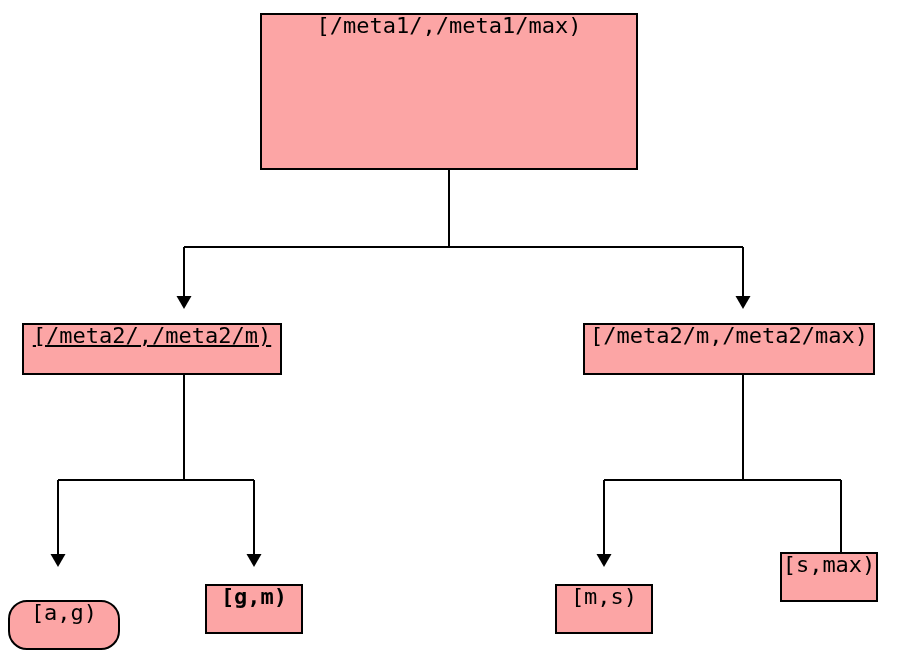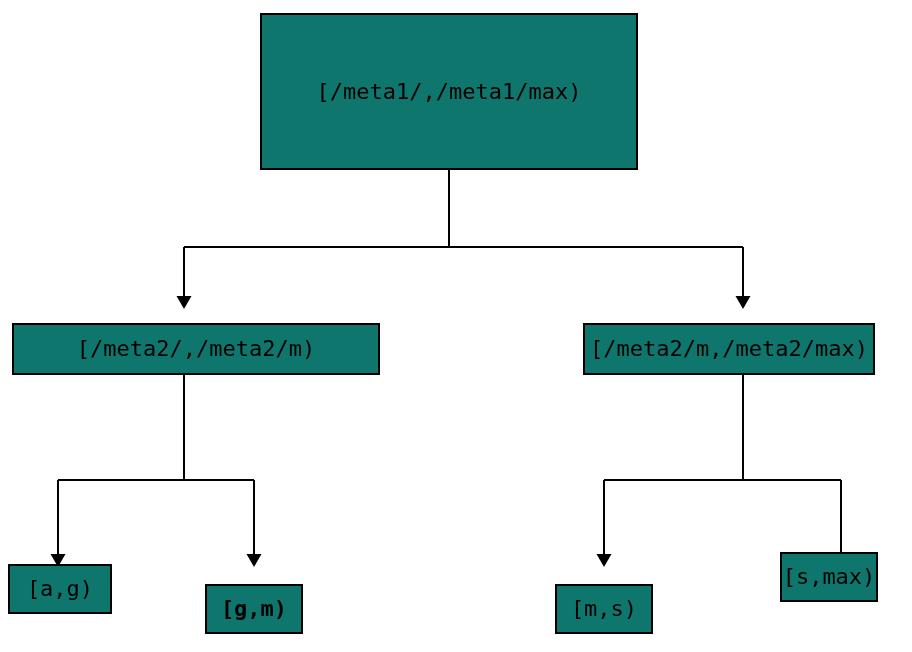--- a/index.html
+++ b/index.html
@@ -19,33 +19,32 @@
     position: absolute;
     left: 0;
     top: 0;
     width: 912px;
     height: 652px;
   }
   .node {
     position: absolute;
     box-sizing: border-box;
     border: 2px solid #000000;
-    background: #0f766e;
+    background: #fca5a5;
     color: #000000;
     display: flex;
-    align-items: center;
     justify-content: center;
     font-size: 22px;
     line-height: 1;
     white-space: nowrap;
   }
   #node-root        { left: 260px; top: 13px;  width: 378px; height: 157px; }
-  #node-level2-left { left: 12px;  top: 323px; width: 368px; height: 52px; }
+  #node-level2-left { left: 22px;  top: 323px; width: 260px; height: 52px; text-decoration: underline; }
   #node-level2-right{ left: 583px; top: 323px; width: 292px; height: 52px; }
-  #node-leaf-ag     { left: 8px;   top: 564px; width: 104px; height: 50px; }
+  #node-leaf-ag     { left: 8px;   top: 600px; width: 112px; height: 50px; border-radius: 19px; }
   #node-leaf-gm     { left: 205px; top: 584px; width: 98px;  height: 50px; font-weight: bold; }
   #node-leaf-ms     { left: 555px; top: 584px; width: 98px;  height: 50px; }
   #node-leaf-smax   { left: 780px; top: 552px; width: 98px; height: 50px; }
 </style>
 </head>
 <body>
 
 <div class="canvas">
 
   <svg class="connectors" viewBox="0 0 912 652" xmlns="http://www.w3.org/2000/svg">

